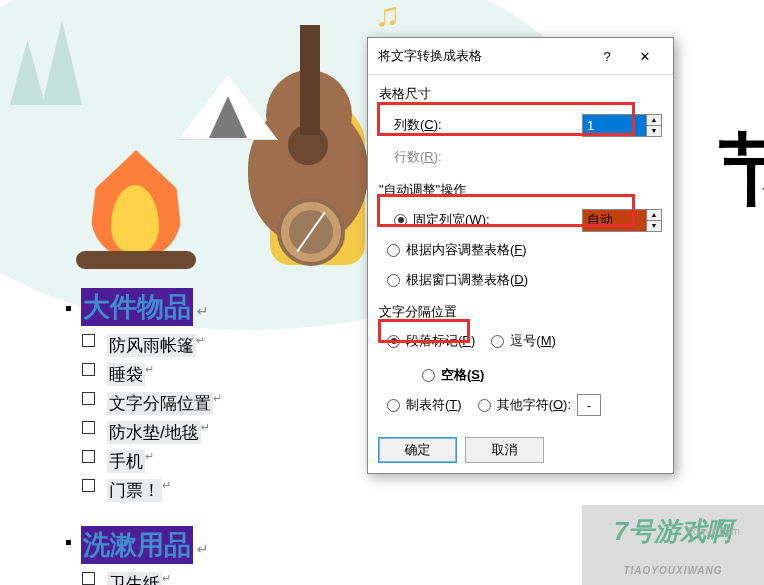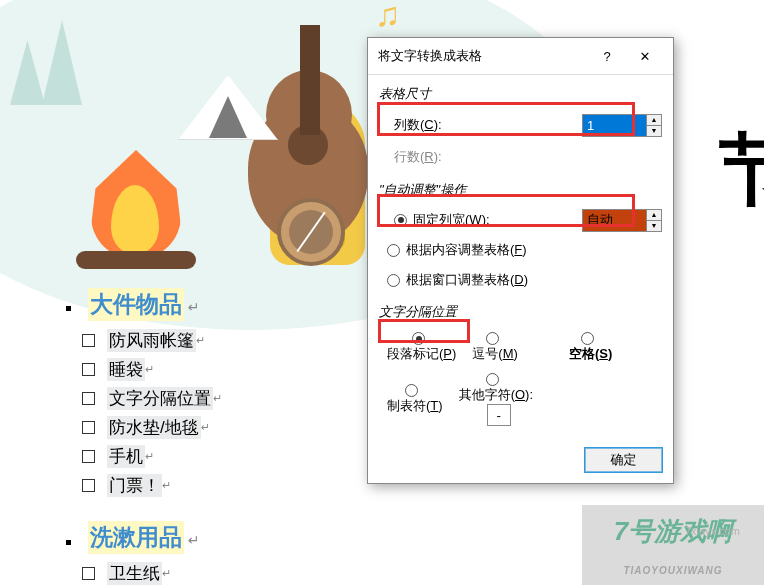--- a/index.html
+++ b/index.html
@@ -135,35 +135,34 @@
     }
     .bullet2 {
       position: absolute;
       left: 66px;
       top: 540px;
       width: 5px;
       height: 5px;
       background: #000;
     }
     .section-heading {
-      font-size: 23px;
+      font-size: 27px;
       font-weight: bold;
       color: #3F8CCE;
-      background: #fef9c3;
+      background: #4c1d95;
       display: inline-block;
       padding: 1px 2px;
-      margin-left: 14px;
+      margin-left: 7px;
     }
     .heading-mark { color: #888; font-size: 14px; }
     .checklist {
       margin-top: 8px;
     }
     .check-item {
       display: flex;
-      align-items: center;
       font-size: 17px;
       margin-bottom: 6px;
     }
     .checkbox {
       width: 13px;
       height: 13px;
       border: 1.5px solid #333;
       display: inline-block;
       margin-right: 12px;
       margin-left: 8px;
@@ -188,21 +187,21 @@
       height: 37px;
       padding: 0 10px;
       border-bottom: 1px solid #ddd;
     }
     .dialog-title { font-size: 13px; }
     .dialog-title-buttons { display: flex; gap: 2px;}
     .title-btn { width: 36px; height: 28px; display: flex; align-items: center; justify-content: center; cursor: pointer;}
     .dialog-body {
       padding: 10px 11px;
     }
-    .section-label { margin-bottom: 6px; font-style: italic;}
+    .section-label { margin-bottom: 6px;}
     .field-row {
       display: flex;
       align-items: center;
       height: 32px;
       margin-bottom: 0px;
       padding-left: 8px;
       margin-left: 7px;
     }
     .field-label { flex: 1; }
     .spinner {
@@ -277,31 +276,31 @@
       background: #333;
       border-radius: 50%;
     }
     .separator-row {
       display: flex;
       align-items: center;
       gap: 16px;
       padding: 5px 0 5px 8px;
       flex-wrap: wrap;
     }
-    .sep-option { display: flex; align-items: center; flex-direction: column;}
+    .sep-option { display: flex; align-items: center;}
     .sep-input {
       width: 24px;
       height: 22px;
       border: 1px solid #888;
       margin-left: 6px;
       text-align: center;
     }
     .dialog-footer {
       display: flex;
-      justify-content: flex-end;
+      justify-content: flex-start;
       gap: 8px;
       padding: 6px 10px 10px;
     }
     .dlg-btn {
       width: 79px;
       height: 26px;
       border: 1px solid #aaa;
       background: #f0f0f0;
       cursor: pointer;
       font-size: 13px;
@@ -485,20 +484,21 @@
       </div>
       <div class="sep-option">
         <span class="radio-input"></span>
         <span>其他字符(<span class="u">O</span>):</span>
         <input class="sep-input" value="-" style="">
       </div>
     </div>
   </div>
   <div class="dialog-footer">
     <button class="dlg-btn primary">确定</button>
+    <button class="dlg-btn">取消</button>
   </div>
 </div>
 
 <div class="red-box-1"></div>
 <div class="red-box-2"></div>
 <div class="red-box-3"></div>
 
 <div class="footer-banner">
   <div class="footer-logo">
     <span>7号游戏啊</span>

